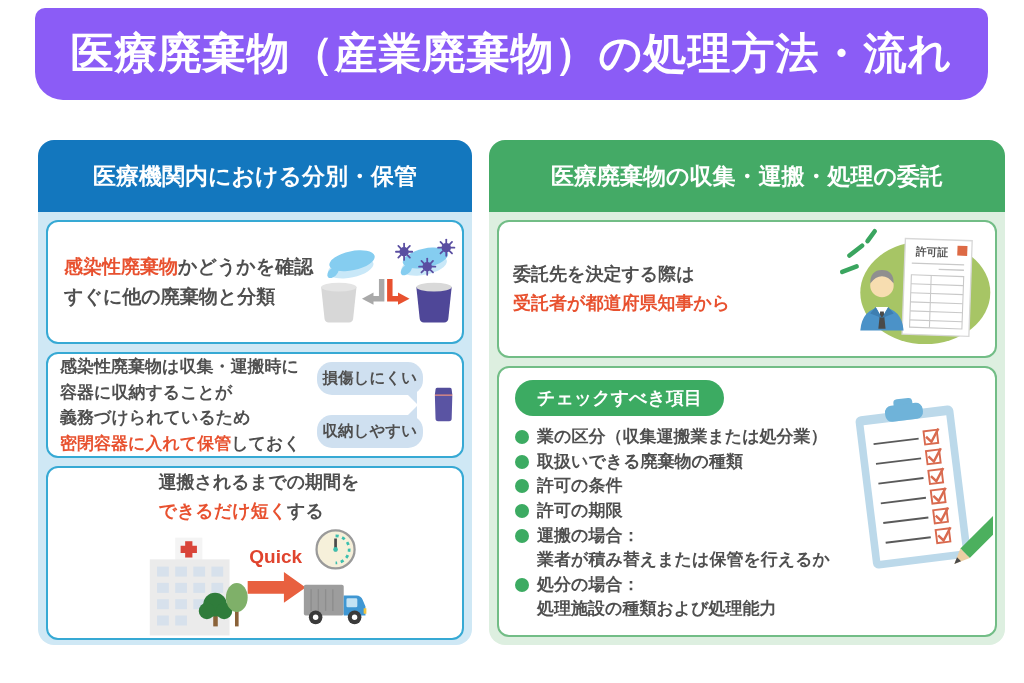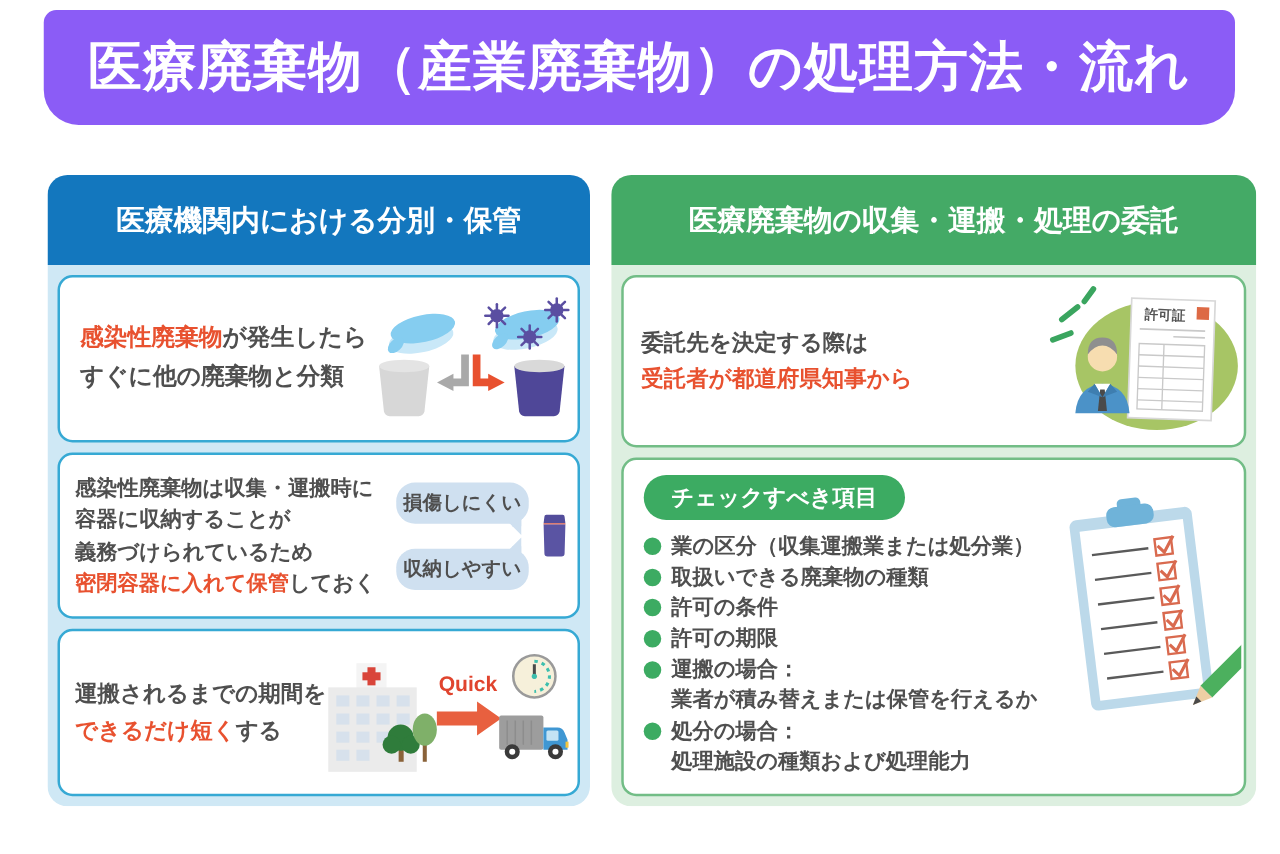--- a/index.html
+++ b/index.html
@@ -32,21 +32,21 @@
 
   .txt { font-weight:bold; color:#4f4f4f; }
   .line { display:block; white-space:nowrap; }
   .red { color:#e8512f; }
 
   
   .lbox1 { padding:0 6px 0 16px; }
   .lbox1 .txt { font-size:19px; line-height:1.6; flex:none; }
   .lbox2 { padding:0 6px 0 12px; gap:8px; }
   .lbox2 .txt { font-size:17px; line-height:1.5; flex:none; }
-  .lbox3 { padding:0 4px 0 12px; }
+  .lbox3 { padding:0 4px 0 12px;flex-direction:column; }
   .lbox3 .txt { font-size:18px; line-height:1.6; flex:none; }
 
   .bubble-col { display:flex; flex-direction:column; gap:20px; width:106px; flex:none; }
   .bubble { position:relative; background:#cfe0f0; border-radius:15px; padding:6px 4px;
             font-size:15.5px; font-weight:bold; color:#4f4f4f; text-align:center; white-space:nowrap; }
   .bubble.b1::after { content:""; position:absolute; right:6px; bottom:-9px;
             border:7px solid transparent; border-top-color:#cfe0f0; border-right-color:#cfe0f0; }
   .bubble.b2::after { content:""; position:absolute; right:6px; top:-9px;
             border:7px solid transparent; border-bottom-color:#cfe0f0; border-right-color:#cfe0f0; }
 
@@ -78,21 +78,21 @@
   <div class="panels">
 
     <section class="panel left">
       <div class="panel-header ph-blue">
         <span>医療機関内における分別・保管</span>
       </div>
       <div class="panel-body pb-blue">
 
         <div class="card card-blue lbox1">
           <div class="txt">
-            <span class="line"><span class="red">感染性廃棄物</span><span>が発生したら</span></span>
+            <span class="line"><span class="red">感染性廃棄物</span><span>かどうかを確認</span></span>
             <span class="line">すぐに他の廃棄物と分類</span>
           </div>
           <div class="spacer"></div>
           <svg width="196" height="120" viewBox="0 0 210 125">
             <defs>
               <g id="virus">
                 <g stroke="#5a4ea1" stroke-width="2.6" stroke-linecap="round">
                   <line x1="0" y1="-7" x2="0" y2="-12"></line>
                     <line x1="0" y1="7" x2="0" y2="12"></line>
                   <line x1="-7" y1="0" x2="-12" y2="0"></line>

